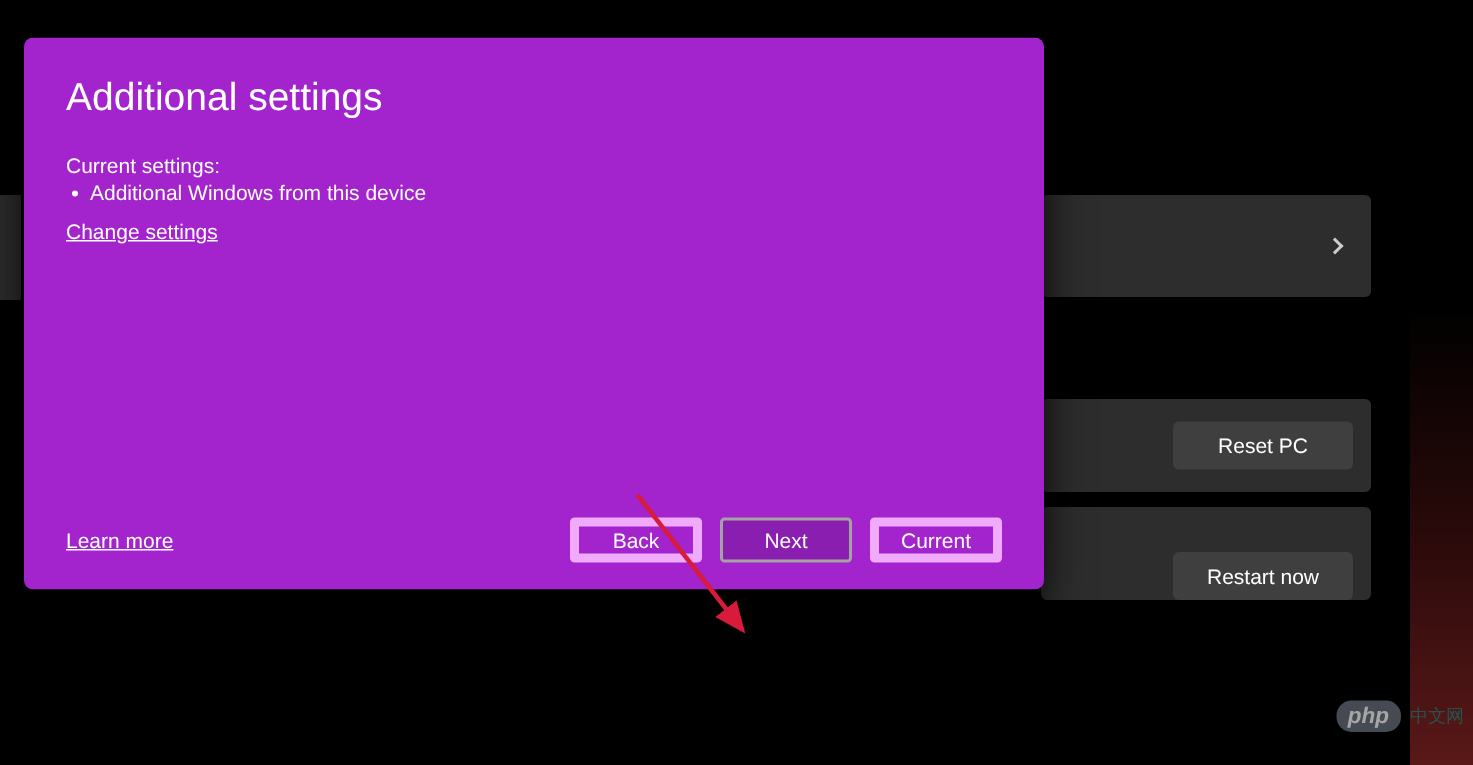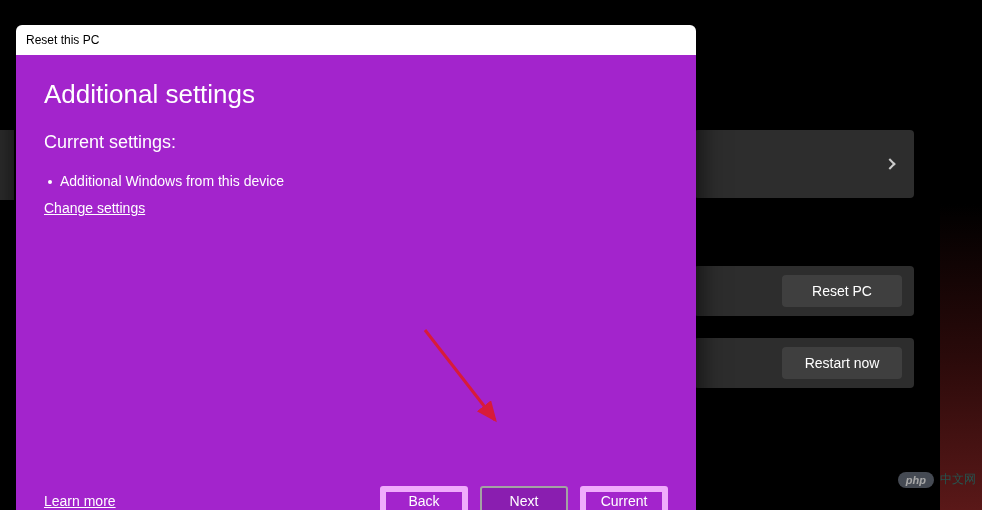--- a/index.html
+++ b/index.html
@@ -44,30 +44,30 @@
       width: 8px;
       height: 8px;
       border-top: 2px solid #ccc;
       border-right: 2px solid #ccc;
       transform: rotate(45deg);
     }
     .settings-row {
       position: absolute;
       right: 26px;
       width: 220px;
-      height: 50px;
+      height: 62px;
       background: #2d2d2d;
       border-radius: 4px;
       display: flex;
       align-items: center;
       justify-content: flex-end;
       padding-right: 12px;
     }
     .settings-row.row1 { top: 266px; }
-    .settings-row.row2 { top: 338px; }
+    .settings-row.row2 { top: 338px; align-items: flex-end; }
     .action-btn {
       background: #3f3f3f;
       border: none;
       color: #fff;
       font-size: 14px;
       padding: 8px 18px;
       border-radius: 4px;
       cursor: pointer;
       min-width: 120px;
       text-align: center;
@@ -95,33 +95,33 @@
       background: #fff;
       height: 30px;
       display: flex;
       align-items: center;
       padding-left: 10px;
       color: #000;
       font-size: 12px;
     }
     .dialog-body {
       background: #a324cc;
-      height: 479px;
+      height: 368px;
       padding: 24px 28px 20px 28px;
       color: #fff;
       position: relative;
     }
     .dialog-heading {
       font-size: 26px;
       font-weight: 400;
       margin-bottom: 22px;
     }
     .settings-label {
-      font-size: 18px;
-      margin-bottom: 20px;
+      font-size: 14px;
+      margin-bottom: 2px;
     }
     .settings-item {
       font-size: 14px;
       margin-bottom: 10px;
       padding-left: 4px;
     }
     .bullet {
       display: inline-block;
       width: 4px;
       height: 4px;
@@ -178,21 +178,21 @@
       right: 6px;
       bottom: 22px;
       display: flex;
       align-items: center;
       gap: 6px;
       opacity: 0.65;
     }
     .watermark-badge {
       background: #6b7280;
       color: #fff;
-      font-size: 11px;
+      font-size: 15px;
       font-weight: bold;
       padding: 2px 8px;
       border-radius: 10px;
       font-style: italic;
     }
     .watermark-text {
       color: #0f766e;
       font-size: 12px;
     }
     .left-stub {
@@ -218,23 +218,20 @@
     <button class="action-btn">Reset PC</button>
   </div>
   <div class="settings-row row2">
     <button class="action-btn">Restart now</button>
   </div>
 </div>
 
 <div class="dialog-shadow"></div>
 
 <div class="dialog">
-  <div class="dialog-titlebar">
-    <span>Reset this PC</span>
-  </div>
   <div class="dialog-body">
     <h1 class="dialog-heading">Additional settings</h1>
     <div class="settings-label">Current settings:</div>
     <div class="settings-item">
       <span class="bullet"></span><span>Additional Windows from this device</span>
     </div>
     <a class="change-link">Change settings</a>
 
     <div class="dialog-footer">
       <a class="learn-more">Learn more</a>

